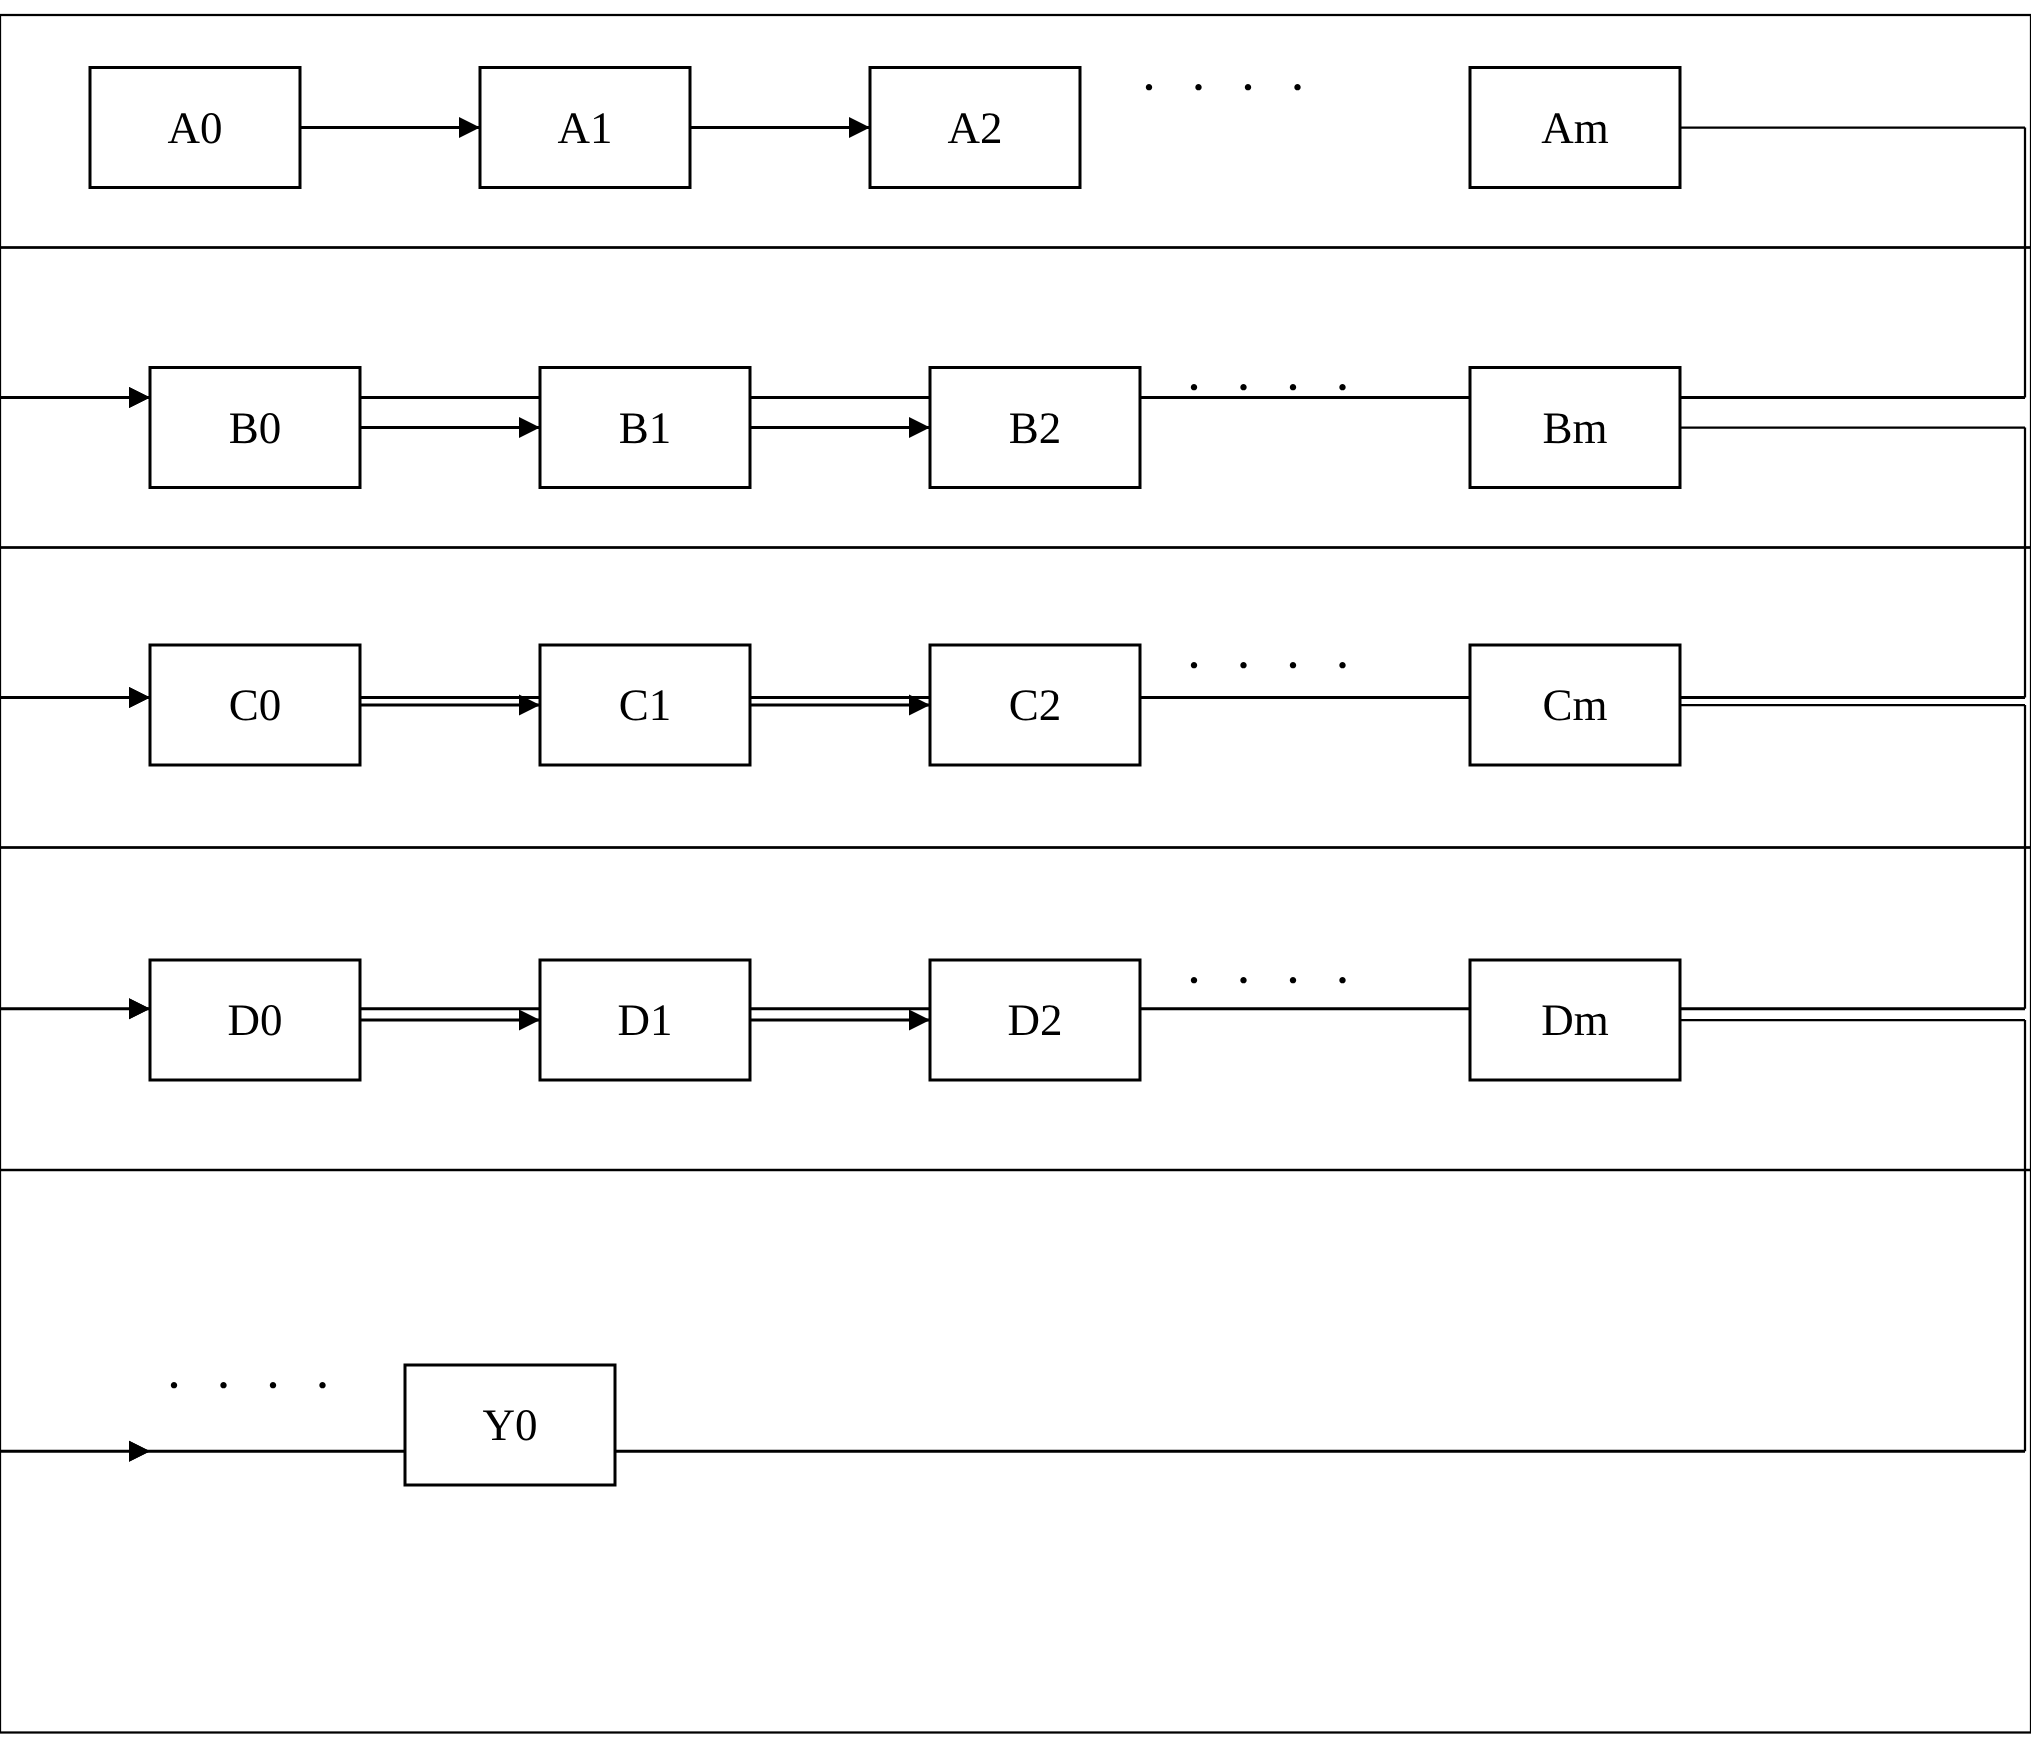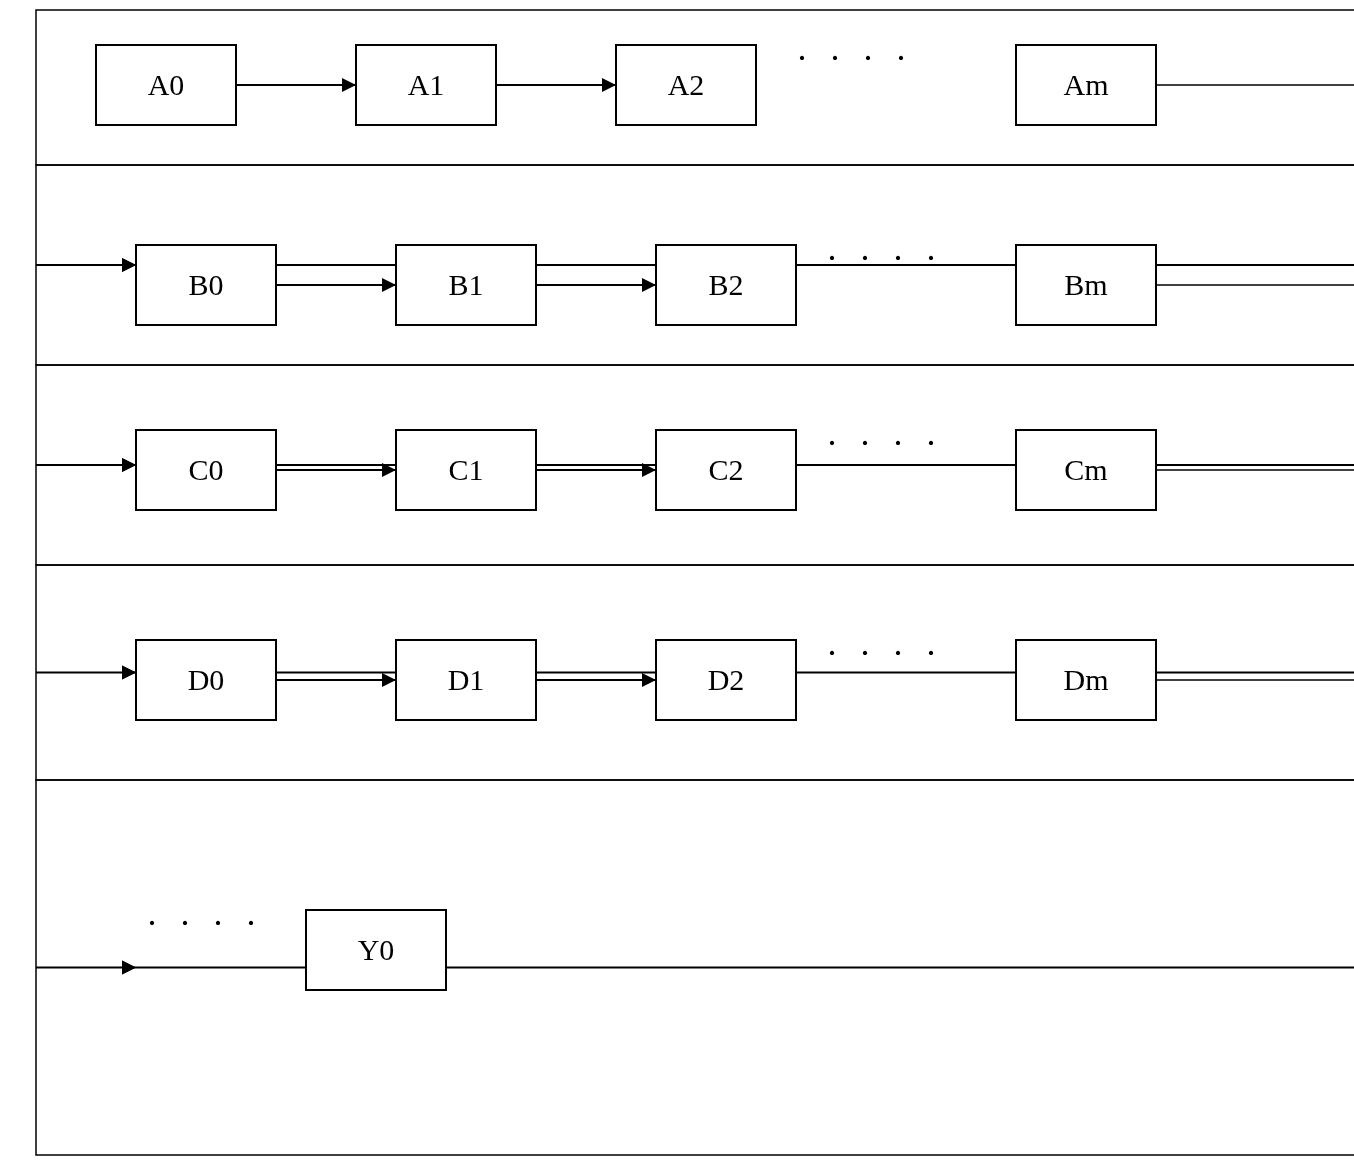--- a/index.html
+++ b/index.html
@@ -8,21 +8,20 @@
       height: 1160px;
       background: #fff;
       font-family: serif;
       font-size: 28px;
       overflow: hidden;
     }
     .diagram {
       position: relative;
       width: 1116px;
       height: 1160px;
-      margin-left: 36px;
     }
   </style>
 </head>
 <body>
 
 <div class="diagram">
   <svg id="main-svg" style="position:absolute;top:0;left:0;width:1354px;height:1160px;overflow:visible;">
   <rect x="0" y="10" width="1354" height="155" fill="none" stroke="#000" stroke-width="1.5"></rect>
       <rect x="60" y="45" width="140" height="80" fill="#fff" stroke="#000" stroke-width="2"></rect>
       <text x="130" y="95" text-anchor="middle" font-size="30" font-family="serif" fill="#000">A0</text>

